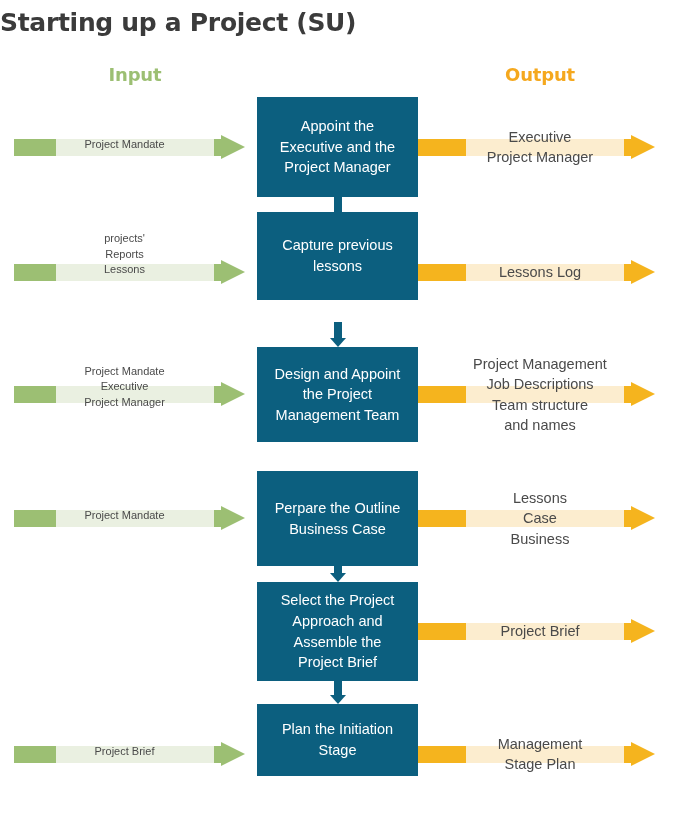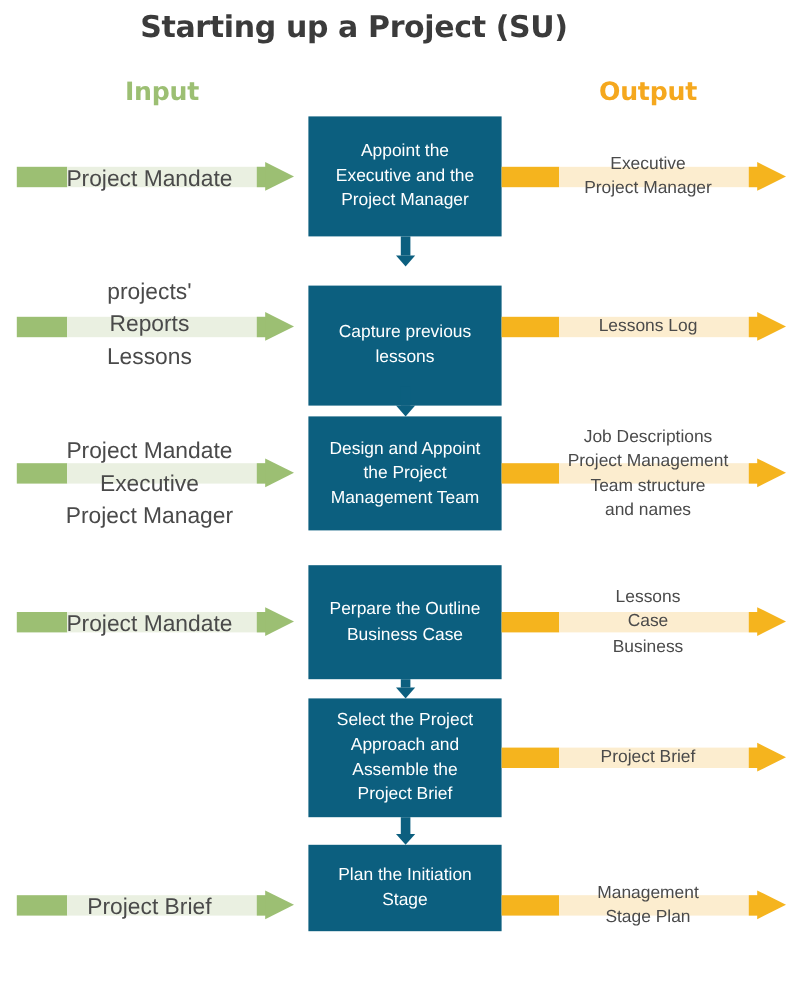--- a/index.html
+++ b/index.html
@@ -14,31 +14,31 @@
     font-family: "Liberation Sans", sans-serif;
     overflow: hidden;
   }
 
   
   #page-title {
     position: absolute;
     top: 8px;
     left: 0;
     width: 590px;
-    text-align: center;
+    text-align: left;
     font-size: 25px;
     font-weight: bold;
     color: #3b3b3b;
     letter-spacing: -0.3px;
     font-family: "DejaVu Sans", sans-serif;
   }
   #col-header-input, #col-header-output {
     position: absolute;
     top: 64px;
-    font-size: 21px;
+    font-size: 18px;
     font-weight: bold;
     font-family: "DejaVu Sans", sans-serif;
     letter-spacing: -0.2px;
   }
   #col-header-input {
     left: 0;
     width: 270px;
     text-align: center;
     color: #9CBF73;
   }
@@ -113,21 +113,21 @@
     width: 10px;
     height: 17px;
     background: #9CBF73;
   }
   .in-label {
     position: absolute;
     left: 42px;
     width: 165px;
     text-align: center;
     color: #4a4a4a;
-    font-size: 19px;
+    font-size: 11px;
     line-height: 1.42;
   }
 
   
   .out-arrow {
     position: absolute;
     left: 418px;
     width: 245px;
     height: 17px;
   }
@@ -241,21 +241,21 @@
         <div class="stub"></div>
         <div class="band"></div>
         <div class="head-tail"></div>
         <div class="head"></div>
       </div>
       <div class="in-label" style="top:231px">
         <div>projects'</div>
         <div>Reports</div>
         <div>Lessons</div>
       </div>
-      <div class="proc-box" style="top:238px;height:100px">
+      <div class="proc-box" style="top:212px;height:88px">
              <span>
           <div>Capture previous lessons</div>
         </span>
            </div>
       <div class="out-arrow" style="top:263.5px">
         <div class="stub"></div>
         <div class="band"></div>
         <div class="head-tail"></div>
         <div class="head"></div>
       </div>
@@ -284,22 +284,22 @@
           <div>Design and Appoint the Project Management Team</div>
         </span>
            </div>
       <div class="out-arrow" style="top:386px">
         <div class="stub"></div>
         <div class="band"></div>
         <div class="head-tail"></div>
         <div class="head"></div>
       </div>
       <div class="out-label" style="top:353.5px">
+        <div>Project Management</div>
         <div>Job Descriptions</div>
-        <div>Project Management</div>
         <div>Team structure</div>
         <div>and names</div>
       </div>
     </div>
     <div class="row">
       <div class="in-arrow" style="top:510px">
         <div class="stub"></div>
         <div class="band"></div>
         <div class="head-tail"></div>
         <div class="head"></div>

